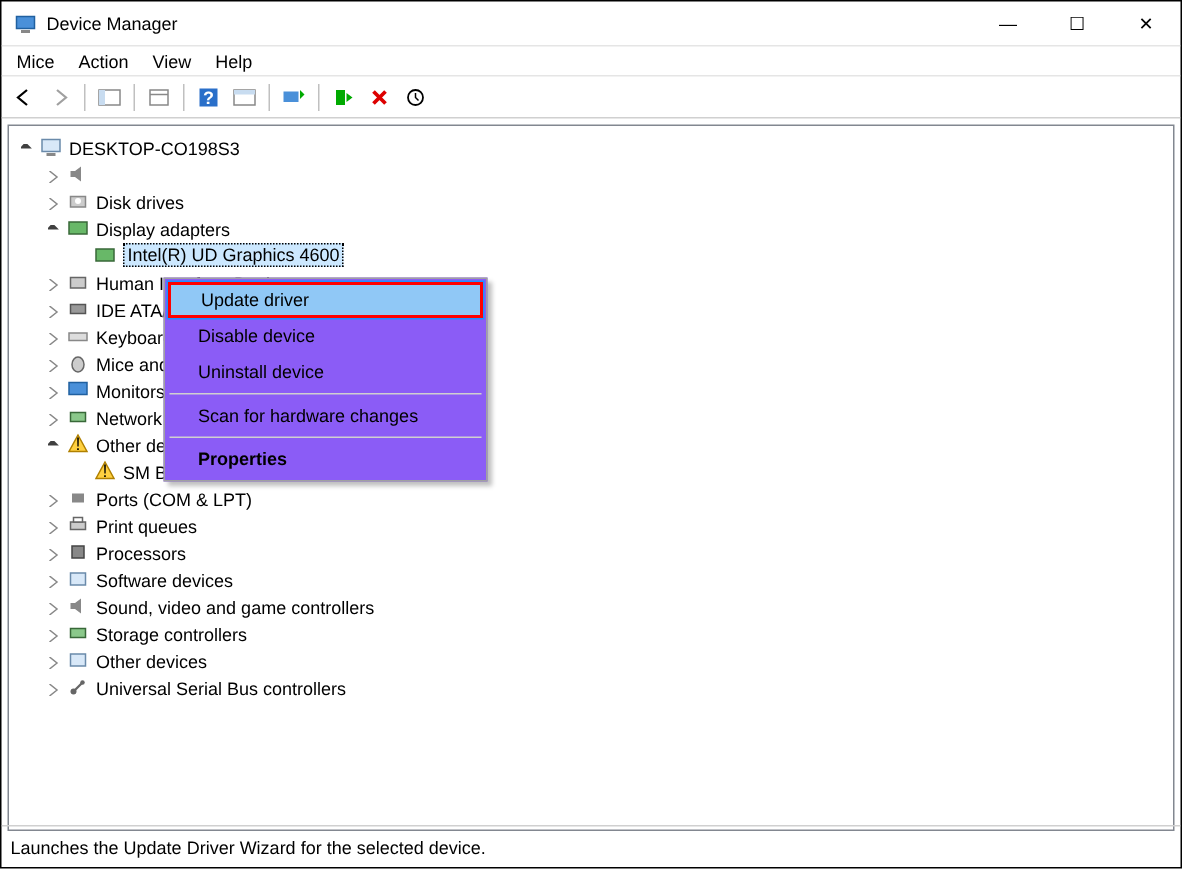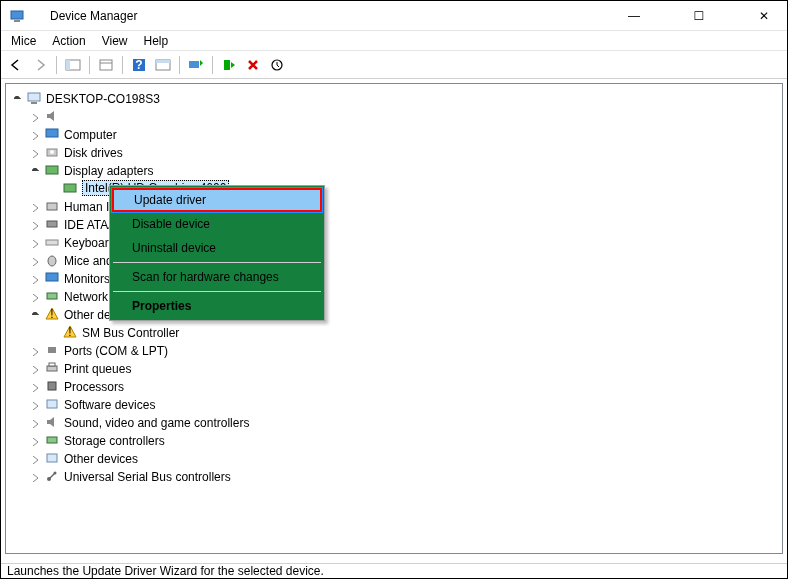--- a/index.html
+++ b/index.html
@@ -1,33 +1,33 @@
 <!DOCTYPE html>
 <html><head>
 <meta charset="utf-8">
 <style>
 * { box-sizing: border-box; margin: 0; padding: 0; font-family: "Segoe UI", Tahoma, sans-serif; font-size: 12px; }
 body { background: #fff; width: 788px; height: 579px; border: 1px solid #000; position: relative; overflow: hidden; }
-.titlebar { height: 30px; display: flex; align-items: center; padding: 0 0 0 8px; border-bottom: 1px solid #e5e5e5; gap: 19px; }
+.titlebar { height: 30px; display: flex; align-items: center; padding: 0 0 0 8px; border-bottom: 1px solid #e5e5e5; }
 .titlebar .icon { width: 16px; height: 16px; margin-right: 6px; }
 .titlebar .title { flex: 1; }
 .winbtn { width: 46px; height: 30px; display: flex; align-items: center; justify-content: center; }
 .menubar { height: 20px; display: flex; align-items: center; padding: 0 4px; gap: 4px; border-bottom: 1px solid #e5e5e5; }
 .menuitem { padding: 2px 6px; }
 .toolbar { height: 28px; display: flex; align-items: center; padding: 0 4px; gap: 2px; border-bottom: 1px solid #d0d0d0; }
 .tbbtn { width: 22px; height: 22px; display: flex; align-items: center; justify-content: center; border: 1px solid transparent; }
 .tbsep { width: 1px; height: 18px; background: #c0c0c0; margin: 0 3px; }
 .tree { position: absolute; top: 82px; left: 4px; right: 4px; bottom: 24px; border: 1px solid #828790; padding: 4px 0; overflow: hidden; background: #fff; }
-.status { position: absolute; bottom: 0; left: 0; right: 0; height: 15px; border-top: 1px solid #d0d0d0; padding: 2px 6px; font-size: 11px; display: flex; align-items: center; }
+.status { position: absolute; bottom: 0; left: 0; right: 0; height: 28px; border-top: 1px solid #d0d0d0; padding: 2px 6px; font-size: 11px; display: flex; align-items: center; }
 .row { display: flex; align-items: flex-end; height: 18px; white-space: nowrap; }
 .ar { width: 12px; height: 12px; display: flex; align-items: center; justify-content: center; margin-right: 2px; color: #6b6b6b; }
 .ar.open svg { fill: #404040; }
 .ico { width: 16px; height: 16px; margin-right: 4px; display: flex; align-items: center; justify-content: center; }
 .sel { background: #cce8ff; border: 1px dotted #000; padding: 0 2px; }
-.ctx { position: absolute; left: 108px; top: 184px; width: 216px; background: #15803d; border: 1px solid #a0a0a0; box-shadow: 3px 3px 3px rgba(0,0,0,.25); padding: 2px; z-index: 10; }
+.ctx { position: absolute; left: 108px; top: 184px; width: 216px; background: #8b5cf6; border: 1px solid #a0a0a0; box-shadow: 3px 3px 3px rgba(0,0,0,.25); padding: 2px; z-index: 10; }
 .ctxitem { padding: 4px 20px; height: 24px; display: flex; align-items: center; }
 .ctxitem.hl { background: #90c8f6; border: 2px solid #f00; outline: 1px solid #1e90ff; }
 .ctxitem.bold { font-weight: bold; align-items: center; }
 .ctxsep { height: 1px; background: #d0d0d0; margin: 2px 1px; }
 .i0{padding-left:6px}.i1{padding-left:24px}.i2{padding-left:42px}.i3{padding-left:56px}
 </style>
 </head>
 <body>
 
 <div class="titlebar">
@@ -147,33 +147,20 @@
       </span>
     </div>
   <div class="row i1">
       <span class="ar">
         <svg width="8" height="8">
           <path d="M1 0 L6 4 L1 8" fill="none" stroke="#888"></path>
         </svg>
       </span>
       <span class="ico">
         <svg width="14" height="14">
-          <rect x="1" y="2" width="12" height="8" fill="#4a90d9" stroke="#2060a0"></rect>
-        </svg>
-      </span>
-      <span>Computer</span>
-    </div>
-  <div class="row i1">
-      <span class="ar">
-        <svg width="8" height="8">
-          <path d="M1 0 L6 4 L1 8" fill="none" stroke="#888"></path>
-        </svg>
-      </span>
-      <span class="ico">
-        <svg width="14" height="14">
           <rect x="2" y="4" width="10" height="7" fill="#ccc" stroke="#888"></rect>
           <circle cx="7" cy="7" r="2" fill="#fff"></circle>
         </svg>
       </span>
       <span>Disk drives</span>
     </div>
   <div class="row i1">
       <span class="ar open">
         <svg width="8" height="8">
           <path d="M0 0 L6 0 L0 6 Z" transform="rotate(45 3 3)" fill="#404040"></path>

